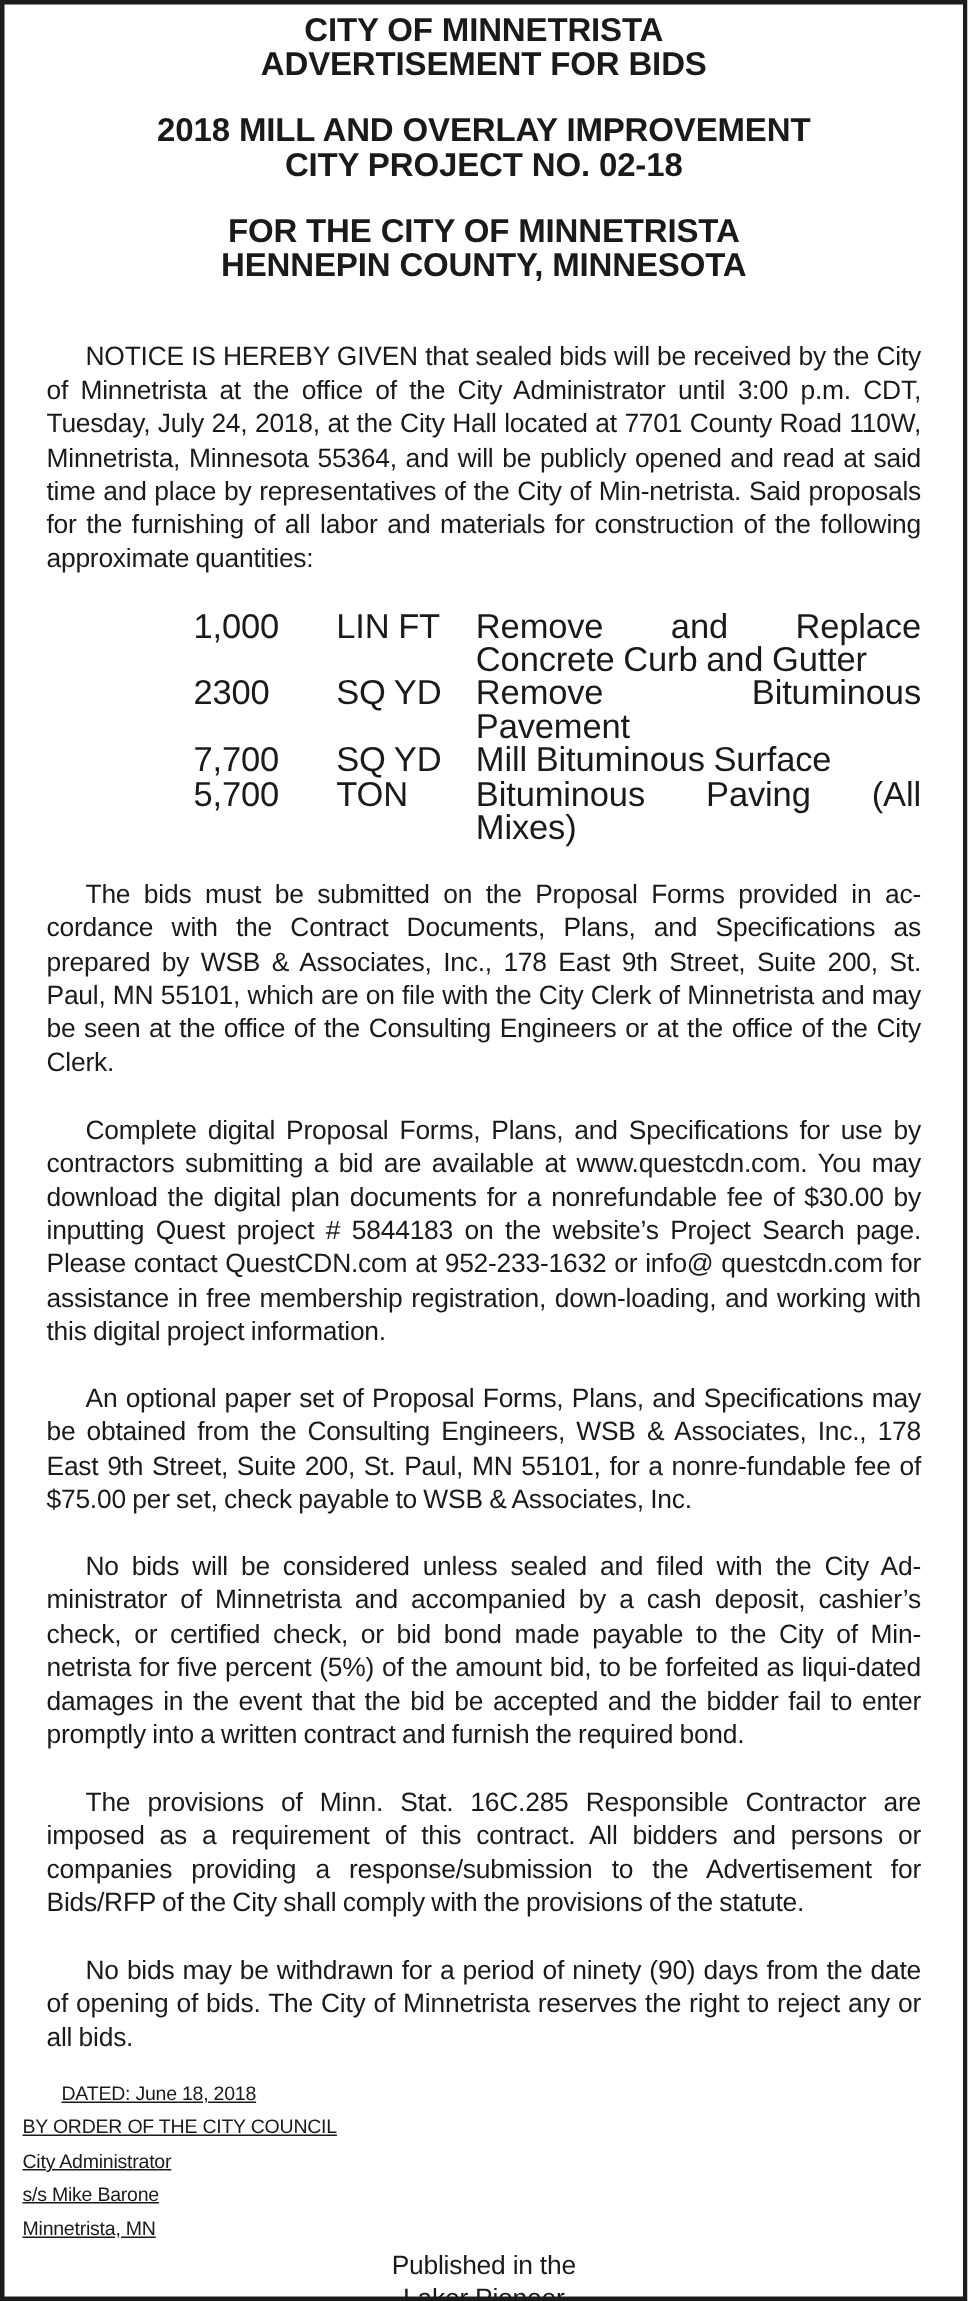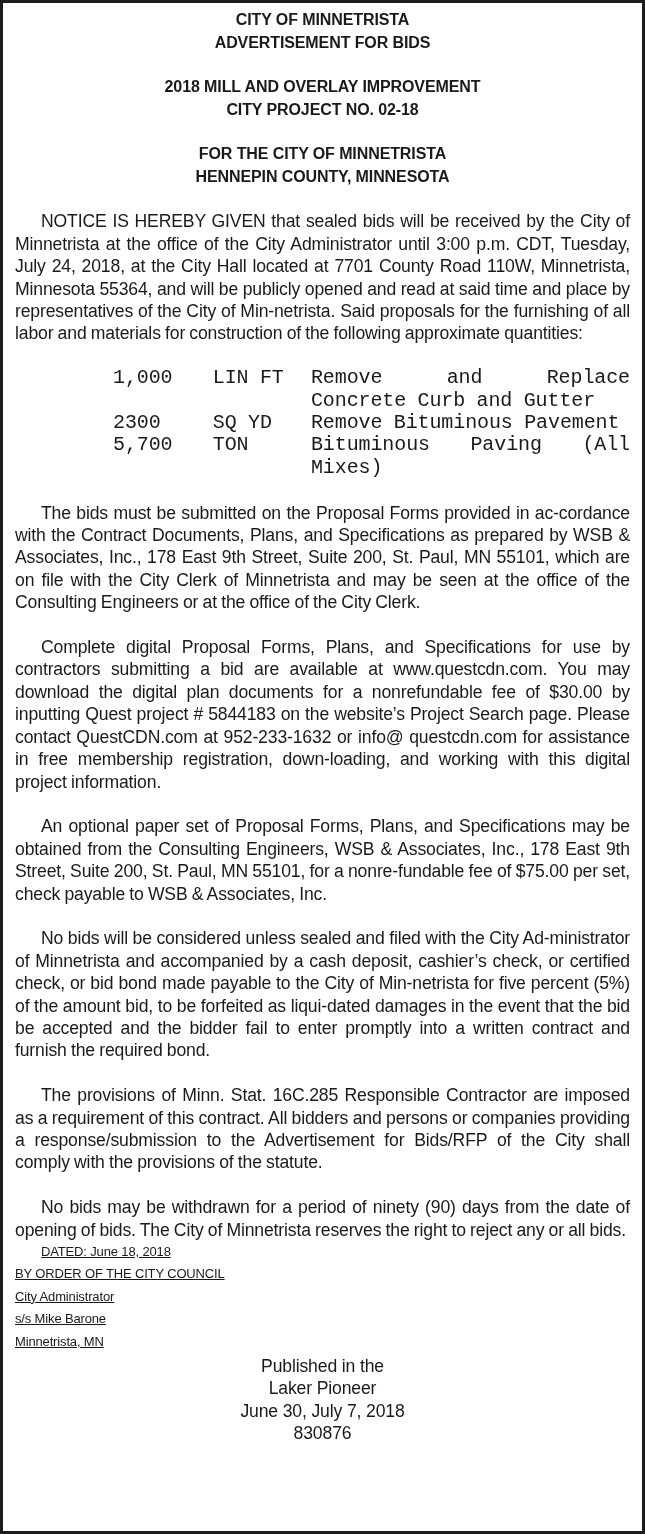--- a/index.html
+++ b/index.html
@@ -18,52 +18,51 @@
       height: 1534px;
       border: 3px solid #1c1c1c;
       background: #ffffff;
       color: #1a1a1a;
       font-family: "Liberation Sans", sans-serif;
       padding: 6px 12px 0 12px;
     }
     .heading {
       text-align: center;
       font-weight: bold;
-      font-size: 16px;
+      font-size: 22px;
       line-height: 22.5px;
       letter-spacing: -0.1px;
     }
     .heading-line {
       display: block;
     }
     .heading-gap {
       height: 22px;
     }
     .body-text {
       font-size: 17.6px;
       line-height: 22.4px;
       text-align: justify;
       letter-spacing: -0.15px;
       word-spacing: -0.5px;
-      margin: 0;
+      margin: 16px;
     }
     .para {
       text-indent: 26px;
       margin: 0;
     }
     .gap {
       height: 22.4px;
     }
     .quantities {
       margin: 0 0 0 98px;
-      font-size: 20px;
+      font-size: 23px;
       line-height: 22.4px;
       letter-spacing: -0.1px;
       border-collapse: collapse;
-      font-family: Liberation Mono, monospace;
     }
     .quantities td {
       padding: 0;
       vertical-align: top;
     }
     .q-qty { width: 101px; }
     .q-unit { width: 100px; }
     .q-desc { width: 325px; }
     .sig-line {
       display: block;
@@ -114,20 +113,25 @@
           <td class="q-qty">1,000</td>
           <td class="q-unit">LIN FT</td>
           <td class="q-desc">Remove and Replace Concrete Curb and Gutter</td>
         </tr>
         <tr>
           <td class="q-qty">2300</td>
           <td class="q-unit">SQ YD</td>
           <td class="q-desc">Remove Bituminous Pavement</td>
         </tr>
         <tr>
+          <td class="q-qty">7,700</td>
+          <td class="q-unit">SQ YD</td>
+          <td class="q-desc">Mill Bituminous Surface</td>
+        </tr>
+        <tr>
           <td class="q-qty">5,700</td>
           <td class="q-unit">TON</td>
           <td class="q-desc">Bituminous Paving (All Mixes)</td>
         </tr>
       </tbody>
     </table>
 
     <div class="gap"></div>
     <p class="para">The bids must be submitted on the Proposal Forms provided in ac-cordance with the Contract Documents, Plans, and Specifications as prepared by WSB &amp; Associates, Inc., 178 East 9th Street, Suite 200, St. Paul, MN 55101, which are on file with the City Clerk of Minnetrista and may be seen at the office of the Consulting Engineers or at the office of the City Clerk.</p>
     <div class="gap"></div>

